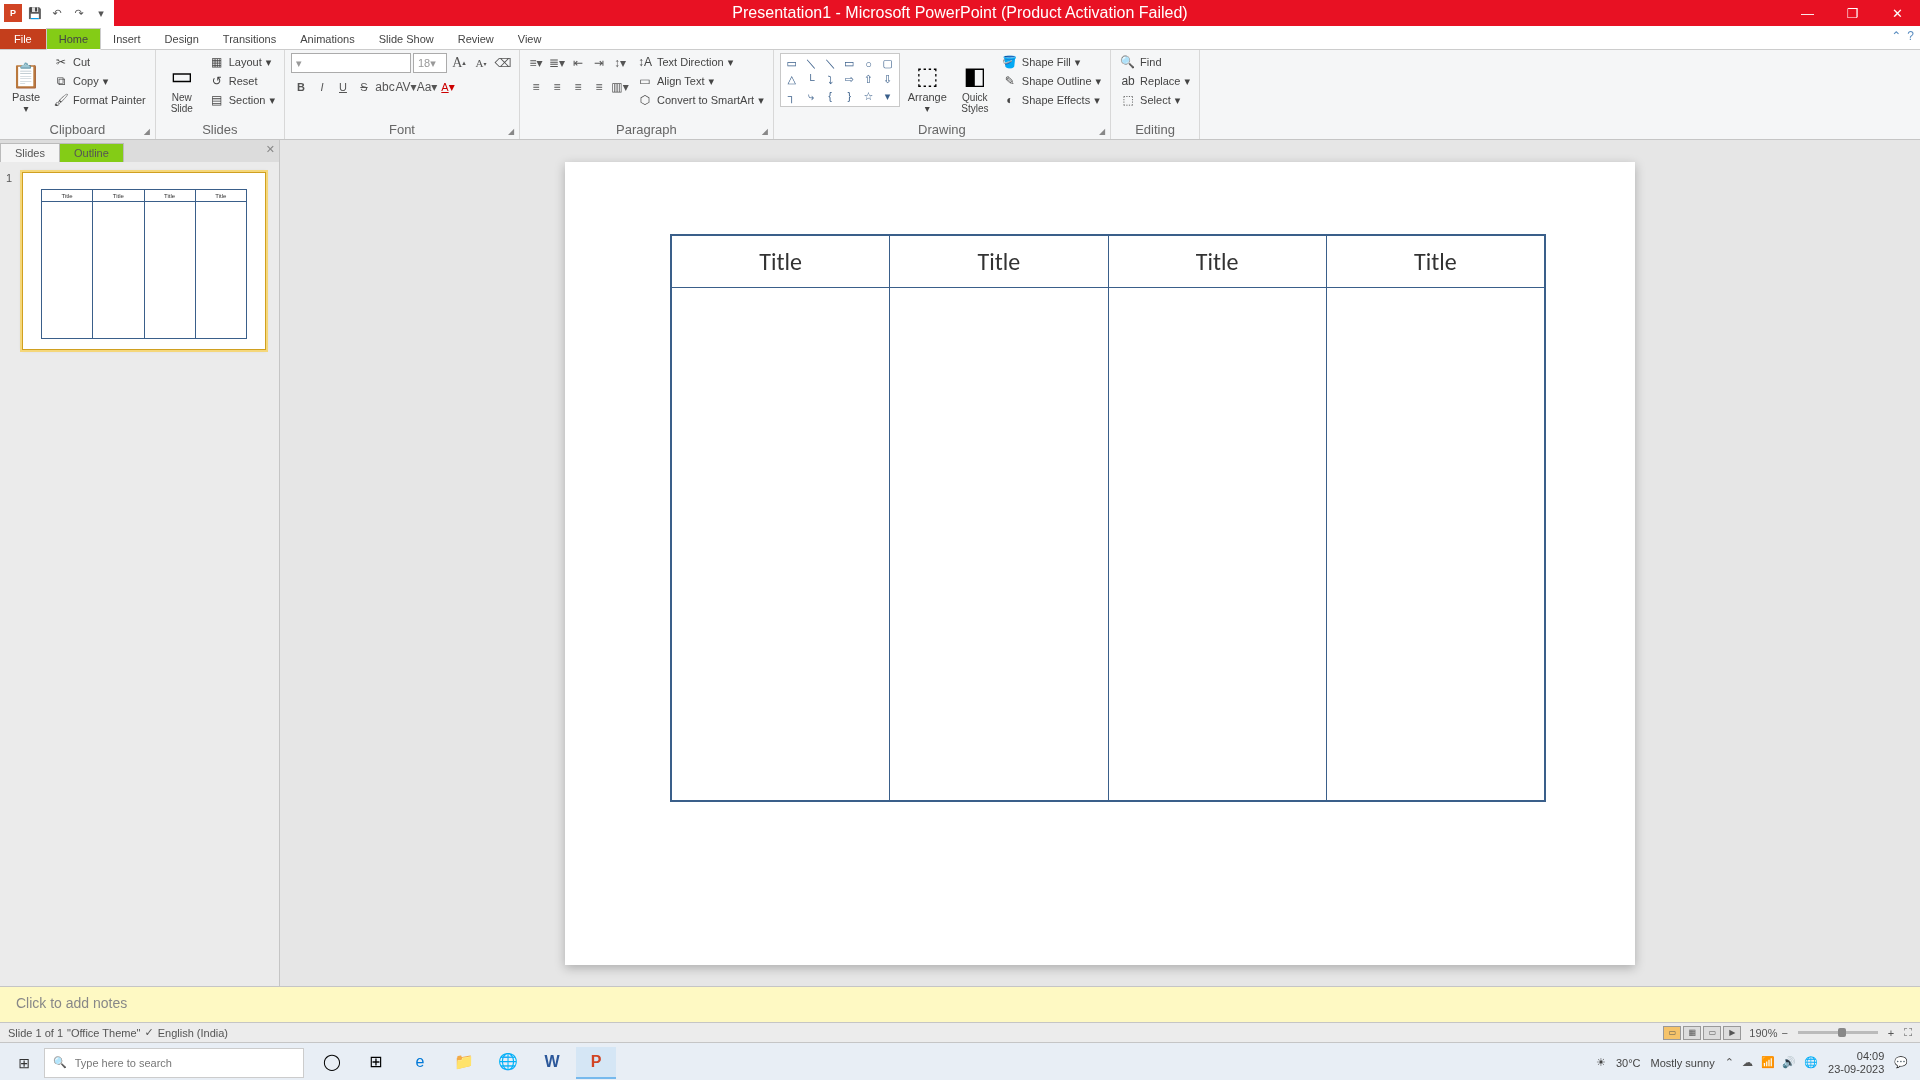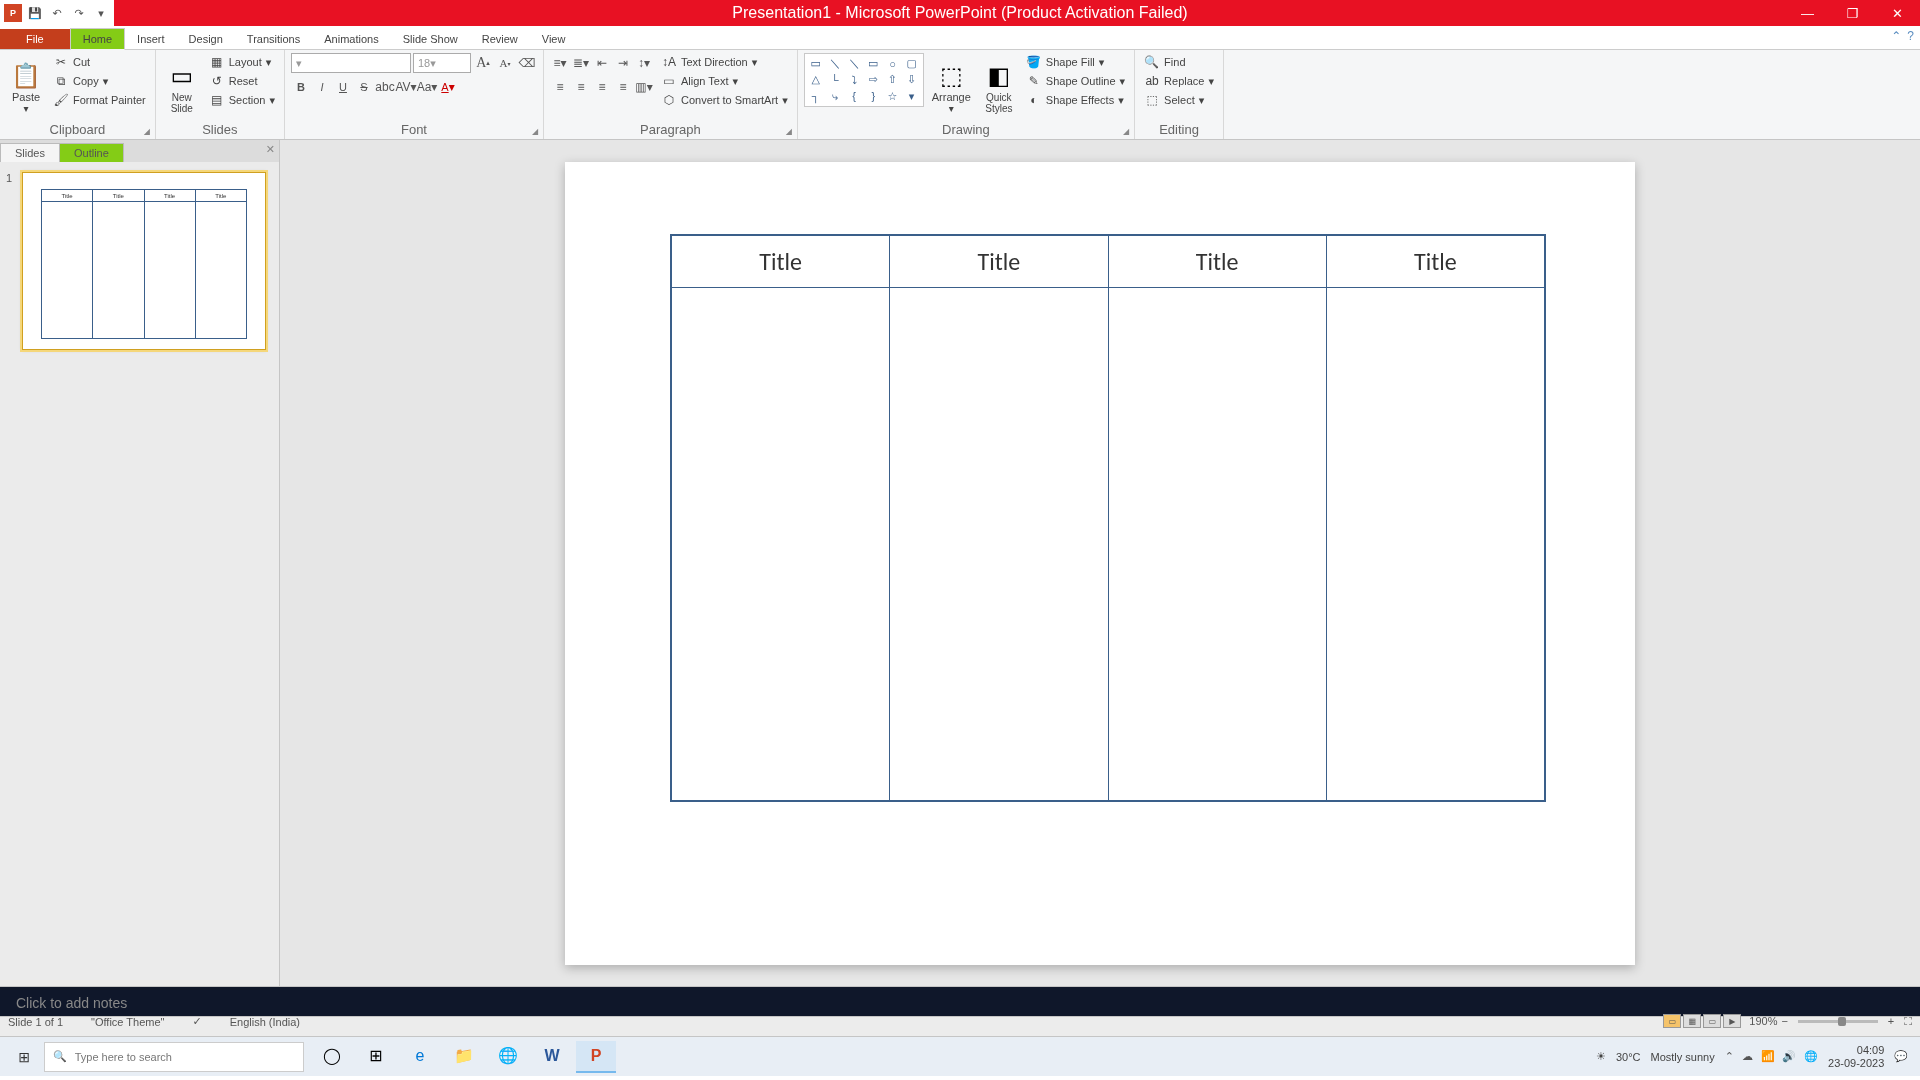--- a/index.html
+++ b/index.html
@@ -10,21 +10,21 @@
 .qat{height:26px;display:flex;align-items:center;background:#fff;padding:0 2px}
 .qat-icon{width:18px;height:18px;margin:0 2px;display:flex;align-items:center;justify-content:center;font-size:11px;color:#555}
 .pp-logo{width:18px;height:18px;background:#d14424;color:#fff;display:flex;align-items:center;justify-content:center;font-size:9px;font-weight:bold}
 .title-text{position:absolute;left:50%;transform:translateX(-50%);color:#fff;font-size:16px}
 .winbtns{margin-left:auto;display:flex}
 .winbtn{width:45px;height:26px;display:flex;align-items:center;justify-content:center;color:#fff;font-size:13px}
 
 
 .tabs{height:24px;background:#fff;display:flex;align-items:flex-end;border-bottom:1px solid #ccc;position:relative}
 .tab{padding:4px 12px;font-size:11px;color:#444;cursor:pointer}
-.tab.file{background:#c43e1c;color:#fff;padding:4px 26px}
+.tab.file{background:#c43e1c;color:#fff;padding:4px 14px}
 .tab.active{background:#84cc16;border:1px solid #ccc;border-bottom:1px solid #f5f6f7;margin-bottom:-1px}
 .tabs-right{position:absolute;right:6px;top:3px;display:flex;gap:6px}
 .tabs-right span{color:#5b8ec1;font-size:12px}
 
 
 .ribbon{height:90px;background:#f5f6f7;display:flex;border-bottom:1px solid #c5c5c5}
 .group{border-right:1px solid #d8d8d8;padding:3px 6px 0;display:flex;flex-direction:column;position:relative}
 .group-label{text-align:center;font-size:13px;color:#666;padding:2px 0;margin-top:auto}
 .group-content{display:flex;gap:4px;flex:1}
 .dialog-launcher{position:absolute;right:2px;bottom:2px;width:12px;height:12px;font-size:8px;color:#888;display:flex;align-items:center;justify-content:center}
@@ -33,21 +33,21 @@
 .bigbtn-icon{width:32px;height:32px;display:flex;align-items:center;justify-content:center;font-size:24px}
 .bigbtn-label{font-size:10px;color:#444;text-align:center;line-height:11px}
 
 .smallbtn-col{display:flex;flex-direction:column;gap:1px}
 .smallbtn{display:flex;align-items:center;gap:4px;padding:1px 3px;font-size:11px;color:#444;white-space:nowrap}
 .smallbtn-icon{width:16px;height:16px;display:flex;align-items:center;justify-content:center;font-size:12px}
 
 .font-row{display:flex;align-items:center;gap:2px;margin-bottom:4px}
 .font-combo{border:1px solid #ababab;background:#fff;height:20px;padding:0 4px;display:flex;align-items:center;color:#999;font-size:11px}
 .font-name{width:120px}
-.font-size{width:58px}
+.font-size{width:34px}
 .icon-row{display:flex;gap:1px}
 .ribicon{width:20px;height:20px;display:flex;align-items:center;justify-content:center;font-size:12px;color:#555}
 .ribicon.font-a{font-family:'Times New Roman',serif}
 
 .shapes-gallery{width:120px;height:54px;border:1px solid #c8c8c8;background:#fff;display:grid;grid-template-columns:repeat(6,1fr);grid-template-rows:repeat(3,1fr);padding:2px;gap:1px}
 .shape-cell{display:flex;align-items:center;justify-content:center;font-size:11px;color:#3a5f8a}
 
 
 .workspace{height:calc(1080px - 26px - 24px - 90px - 34px - 20px - 40px);display:flex;background:#e6e6e6}
 .slidepanel{width:280px;background:#ebebeb;display:flex;flex-direction:column;border-right:1px solid #c5c5c5}
@@ -67,24 +67,24 @@
 
 .canvas-area{flex:1;display:flex;align-items:center;justify-content:center;overflow:auto;position:relative;background:#e6e6e6}
 .slide{width:1070px;height:803px;background:#fff;box-shadow:0 3px 10px rgba(0,0,0,.25);position:relative}
 .slide-table{position:absolute;left:105px;top:72px;width:876px;height:568px;display:flex;border:2px solid #3a5f8a}
 .slide-col{flex:1;border-right:1.5px solid #3a5f8a;display:flex;flex-direction:column}
 .slide-col:last-child{border-right:none}
 .slide-head{height:52px;border-bottom:1.5px solid #3a5f8a;display:flex;align-items:center;justify-content:center;font-size:24px;color:#333;font-family:Calibri,sans-serif}
 .slide-body{flex:1}
 
 
-.notes{height:30px;background:#0f172a;border-top:1px solid #c5c5c5;padding:8px 16px;color:#888;font-size:14px}
-
-
-.status{height:20px;background:#ececec;border-top:1px solid #c5c5c5;display:flex;align-items:flex-end;padding:8px 8px;font-size:11px;color:#555;gap:28px}
+.notes{height:36px;background:#fef9c3;border-top:1px solid #c5c5c5;padding:8px 16px;color:#888;font-size:14px}
+
+
+.status{height:20px;background:#ececec;border-top:1px solid #c5c5c5;display:flex;align-items:center;padding:8px 8px;font-size:11px;color:#555;gap:4px}
 .status-right{margin-left:auto;display:flex;align-items:center;gap:2px}
 .viewbtn{width:18px;height:14px;border:1px solid #999;background:#ddd;font-size:8px;display:flex;align-items:center;justify-content:center}
 .viewbtn.active{background:#f5c36a}
 .zoom-slider{width:80px;height:3px;background:#bbb;position:relative;margin:0 6px}
 .zoom-slider::after{content:"";position:absolute;left:50%;top:-3px;width:8px;height:9px;background:#888;border-radius:2px}
 
 
 .taskbar{height:40px;background:#e8eef5;border-top:1px solid #c5c5c5;display:flex;align-items:center;padding:0 4px}
 .start{width:40px;height:32px;display:flex;align-items:center;justify-content:center;font-size:14px;color:#333}
 .search{width:260px;height:30px;background:#fff;border:1px solid #ccc;display:flex;align-items:center;padding:0 8px;gap:8px;color:#777;font-size:13px}

